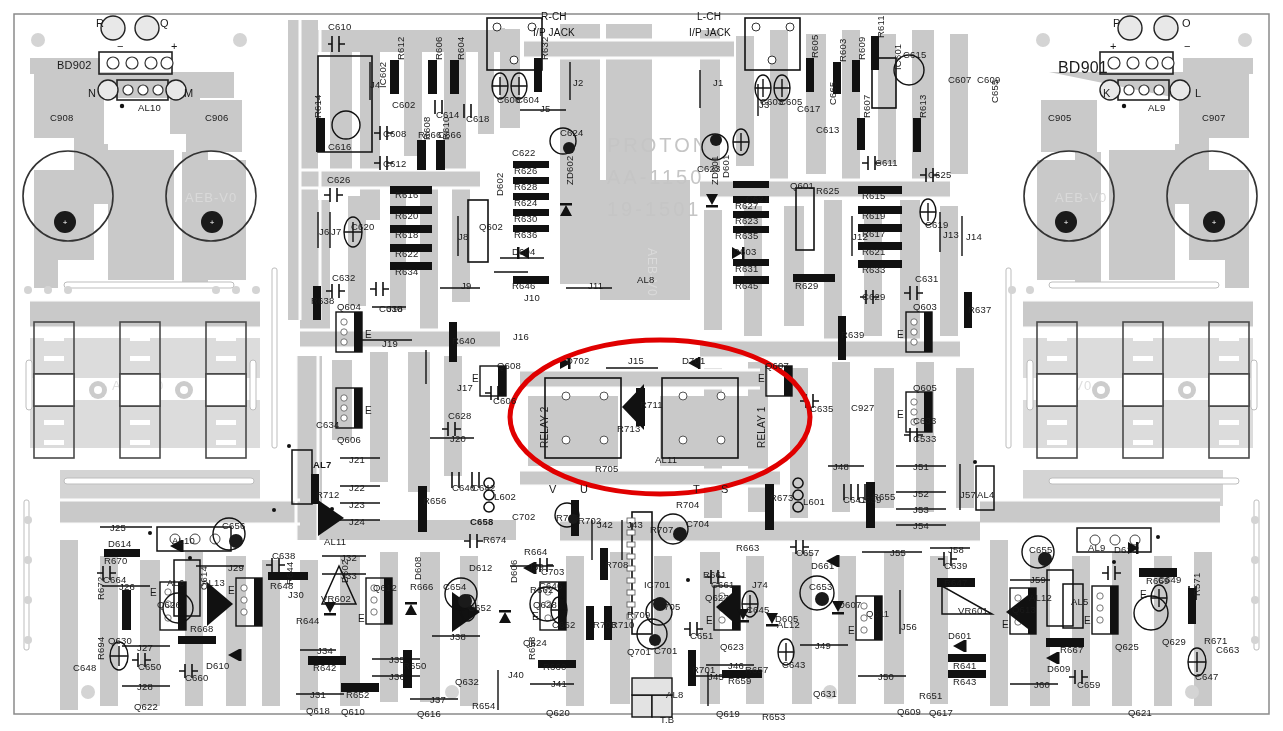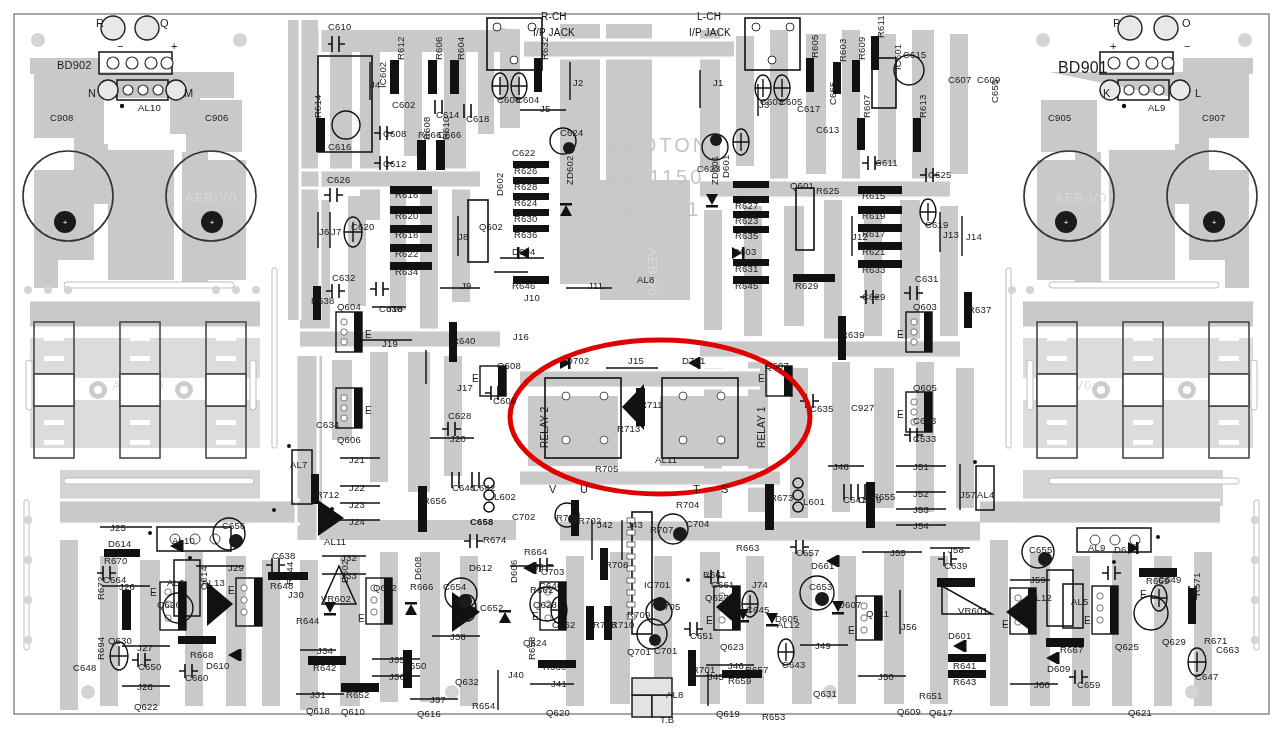--- a/index.html
+++ b/index.html
@@ -917,21 +917,21 @@
       <div class="lbl " style="left: 222px; top: 521px;">C656</div>
       <div class="lbl " style="left: 228px; top: 563px;">J29</div>
       <div class="lbl " style="left: 272px; top: 551px;">C638</div>
       <div class="lbl " style="left: 270px; top: 581px;">R648</div>
       <div class="lbl " style="left: 321px; top: 594px;">VR602</div>
       <div class="lbl " style="left: 108px; top: 636px;">Q630</div>
       <div class="lbl " style="left: 137px; top: 643px;">J27</div>
       <div class="lbl " style="left: 138px; top: 662px;">C650</div>
       <div class="lbl " style="left: 137px; top: 682px;">J28</div>
       <div class="lbl " style="left: 134px; top: 702px;">Q622</div>
-      <div class="lbl " style="left: 190px; top: 650px;">R668</div>
+      <div class="lbl " style="left: 190px; top: 624px;">R668</div>
       <div class="lbl " style="left: 206px; top: 661px;">D610</div>
       <div class="lbl " style="left: 185px; top: 673px;">C660</div>
       <div class="lbl " style="left: 310px; top: 690px;">J31</div>
       <div class="lbl " style="left: 306px; top: 706px;">Q618</div>
       <div class="lbl " style="left: 317px; top: 646px;">J34</div>
       <div class="lbl " style="left: 313px; top: 663px;">R642</div>
       <div class="lbl " style="left: 346px; top: 690px;">R652</div>
       <div class="lbl " style="left: 341px; top: 707px;">Q610</div>
       <div class="lbl " style="left: 341px; top: 553px;">J32</div>
       <div class="lbl " style="left: 341px; top: 571px;">J33</div>
@@ -1003,27 +1003,27 @@
       <div class="lbl " style="left: 1114px; top: 545px;">D613</div>
       <div class="lbl " style="left: 1146px; top: 576px;">R669</div>
       <div class="lbl " style="left: 1110px; top: 575px; margin-left: 48px;">C649</div>
       <div class="lbl " style="left: 1071px; top: 597px;">AL5</div>
       <div class="lbl " style="left: 1115px; top: 642px;">Q625</div>
       <div class="lbl " style="left: 1162px; top: 637px;">Q629</div>
       <div class="lbl " style="left: 1128px; top: 708px;">Q621</div>
       <div class="lbl " style="left: 1195px; top: 672px;">C647</div>
       <div class="lbl " style="left: 324px; top: 537px;">AL11</div>
       <div class="lbl " style="left: 410px; top: 582px;">R666</div>
-      <div class="lbl " style="left: 480px; top: 603px;">C652</div>
+      <div class="lbl " style="left: 468px; top: 603px;">C652</div>
       <div class="lbl " style="left: 157px; top: 600px;">Q626</div>
       <div class="lbl " style="left: 167px; top: 578px;">AL6</div>
       <div class="lbl " style="left: 202px; top: 578px;">AL13</div>
       <div class="lbl " style="left: 296px; top: 616px;">R644</div>
       <div class="lbl " style="left: 403px; top: 661px;">R650</div>
-      <div class="lbl " style="left: 290px; top: 460px;">AL7</div>
+      <div class="lbl " style="left: 313px; top: 460px; font-weight: bold;">AL7</div>
       <div class="lbl " style="left: 316px; top: 490px;">R712</div>
       <div class="lbl " style="left: 512px; top: 512px;">C702</div>
       <div class="lbl " style="left: 556px; top: 513px;">R706</div>
       <div class="lbl " style="left: 578px; top: 516px;">R702</div>
       <div class="lbl " style="left: 597px; top: 520px;">J42</div>
       <div class="lbl " style="left: 627px; top: 520px;">J43</div>
       <div class="lbl " style="left: 650px; top: 525px;">R707</div>
       <div class="lbl " style="left: 676px; top: 500px;">R704</div>
       <div class="lbl " style="left: 593px; top: 620px;">R703</div>
       <div class="lbl " style="left: 611px; top: 620px;">R710</div>

